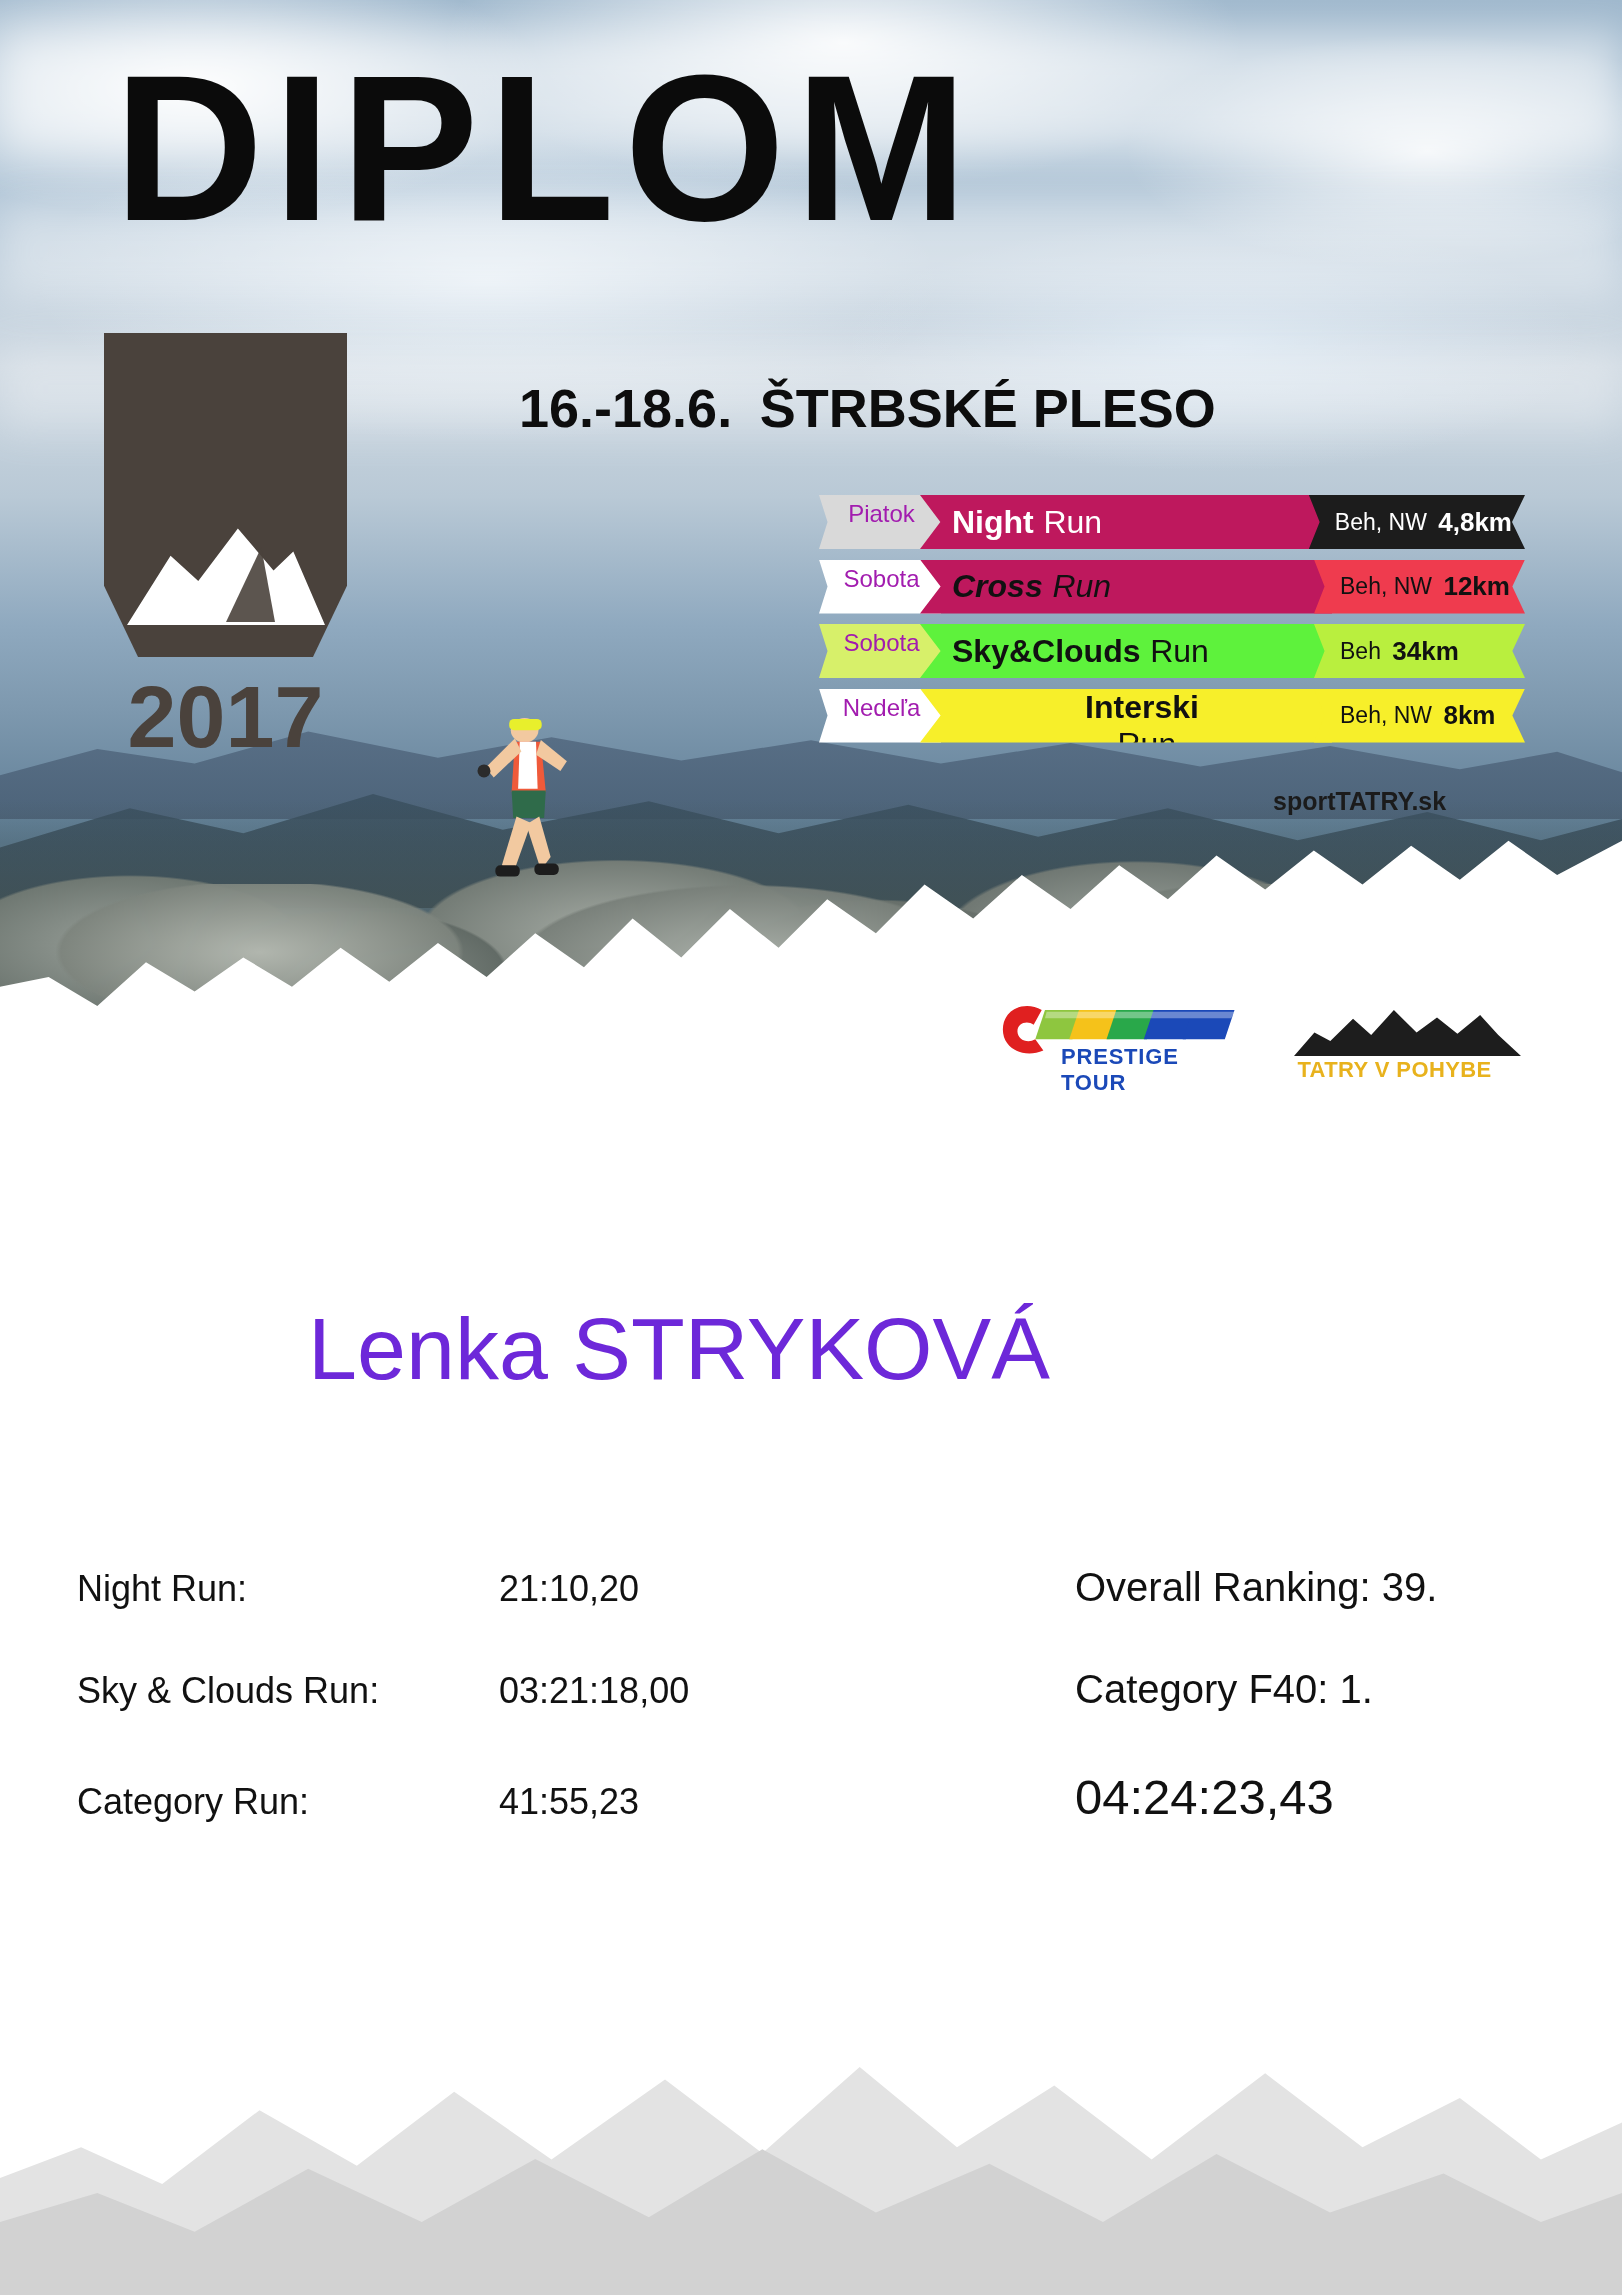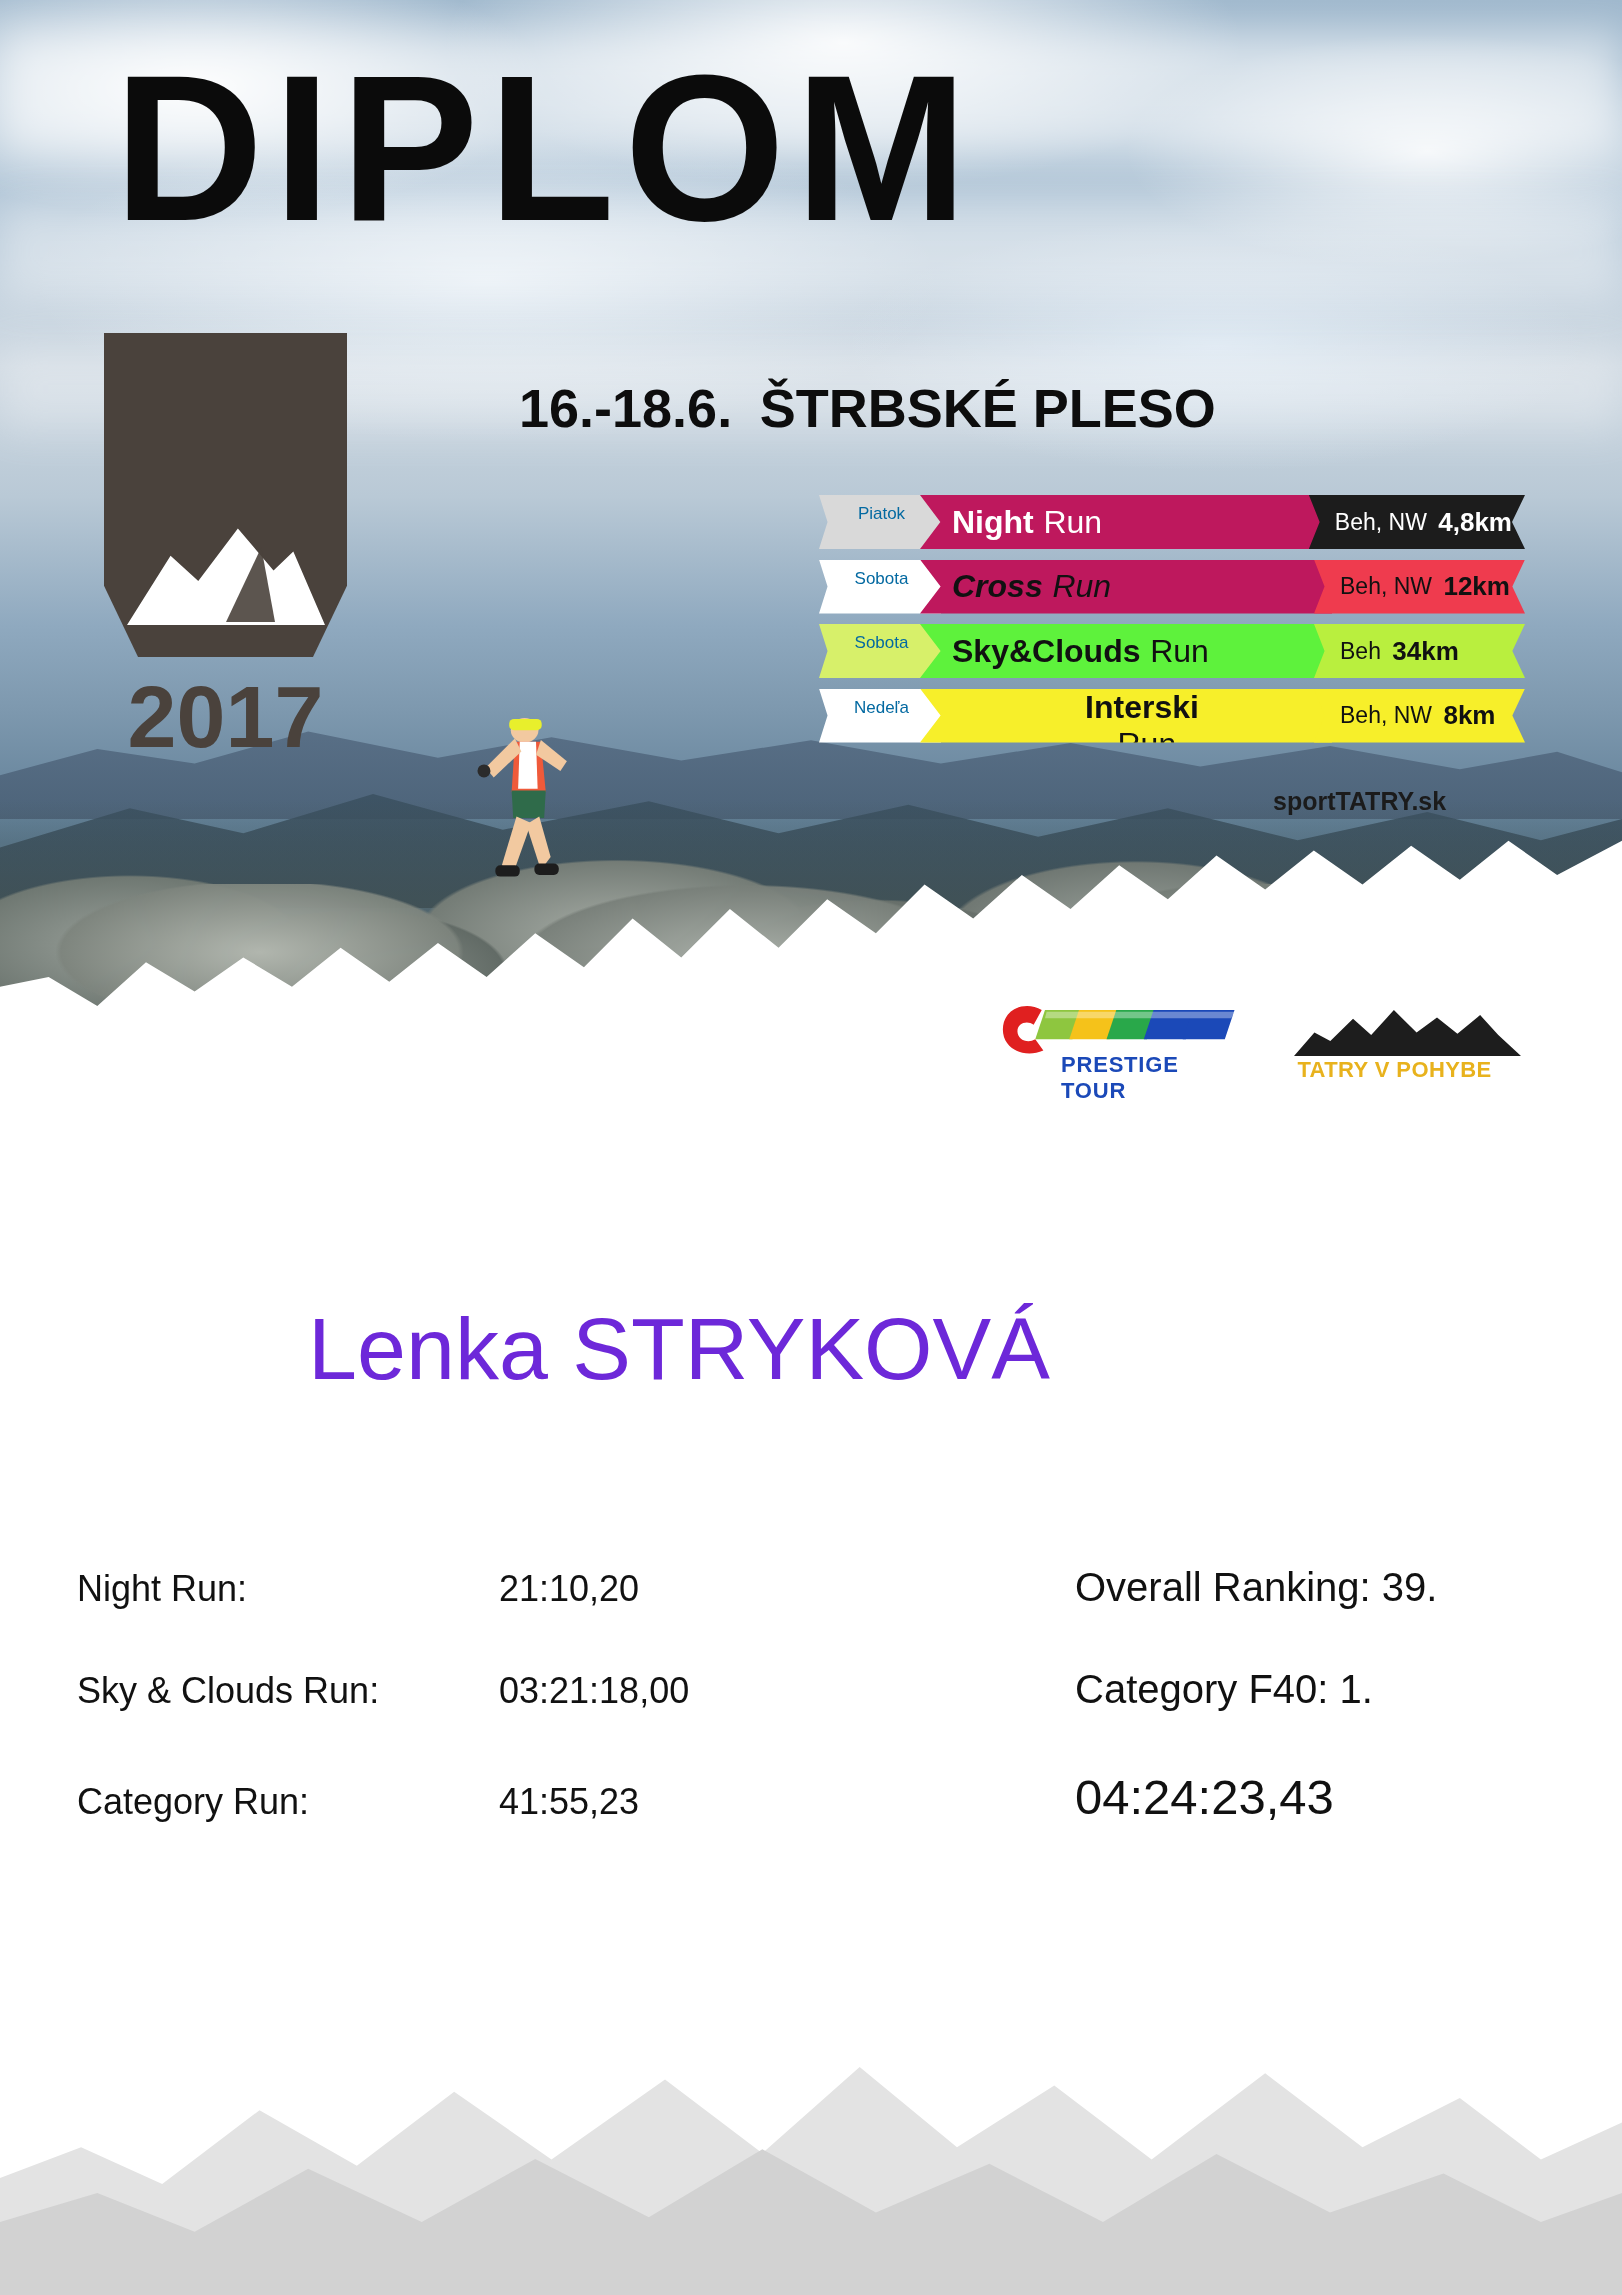--- a/index.html
+++ b/index.html
@@ -179,22 +179,22 @@
   }
   .banner {
     position: relative;
     height: 54px;
     margin-bottom: 10.5px;
     display: flex;
     align-items: stretch;
   }
   .bn-day {
     display: flex; align-items: center; justify-content: center;
-    color: #0369a1;
-    font-size: 17px;
+    color: #a21caf;
+    font-size: 24px;
     padding: 0 18px 16px 21px;
     clip-path: polygon(0% 0%, 100% 0%, 100% 100%, 0% 100%, 7% 50%);
     min-width: 122px;
     box-sizing: border-box;
   }
   .bn-mid {
     flex: 1;
     display: flex; align-items: center;
     padding-left: 32px;
     font-size: 32px;
@@ -246,21 +246,21 @@
   }
   .prestige {
     position: absolute; left: 0; top: 0;
     width: 243px; height: 89px;
   }
   .pt-swoosh {
     position: absolute; left: 0; top: 3.2px;
     width: 243px; height: 57px;
   }
   .pt-text {
-    position: absolute; left: 63px; top: 58px;
+    position: absolute; left: 63px; top: 50px;
     font-size: 22px; font-weight: bold; color: #1b49b8;
     letter-spacing: 0.8px;
   }
   .tvp {
     position: absolute; left: 288px; top: 0;
     width: 243px; height: 89px;
   }
   .tvp-mtn {
     position: absolute; left: 8px; top: 0;
     width: 227px; height: 62px;

